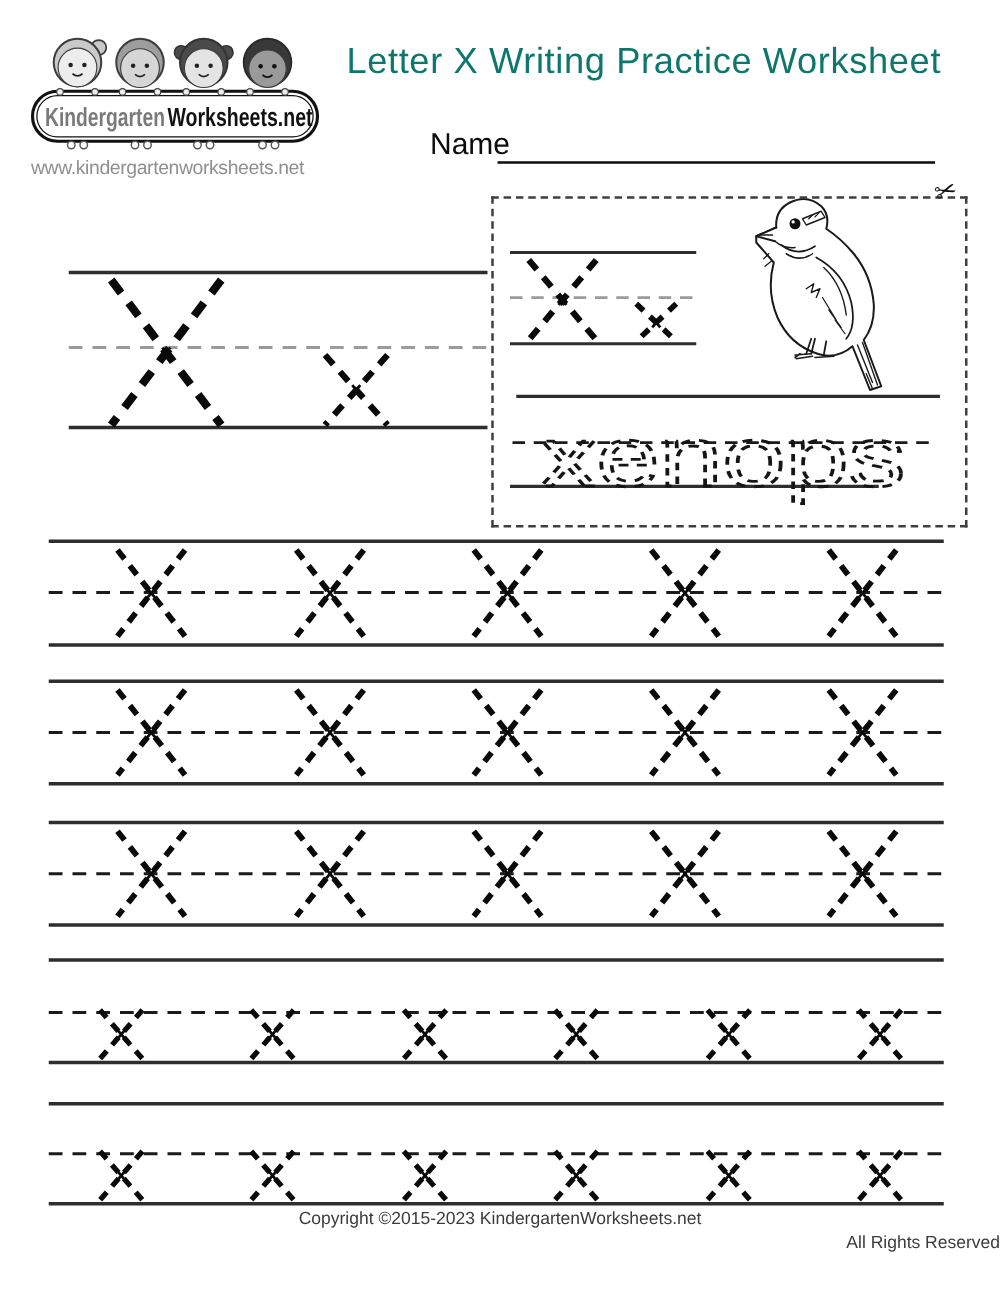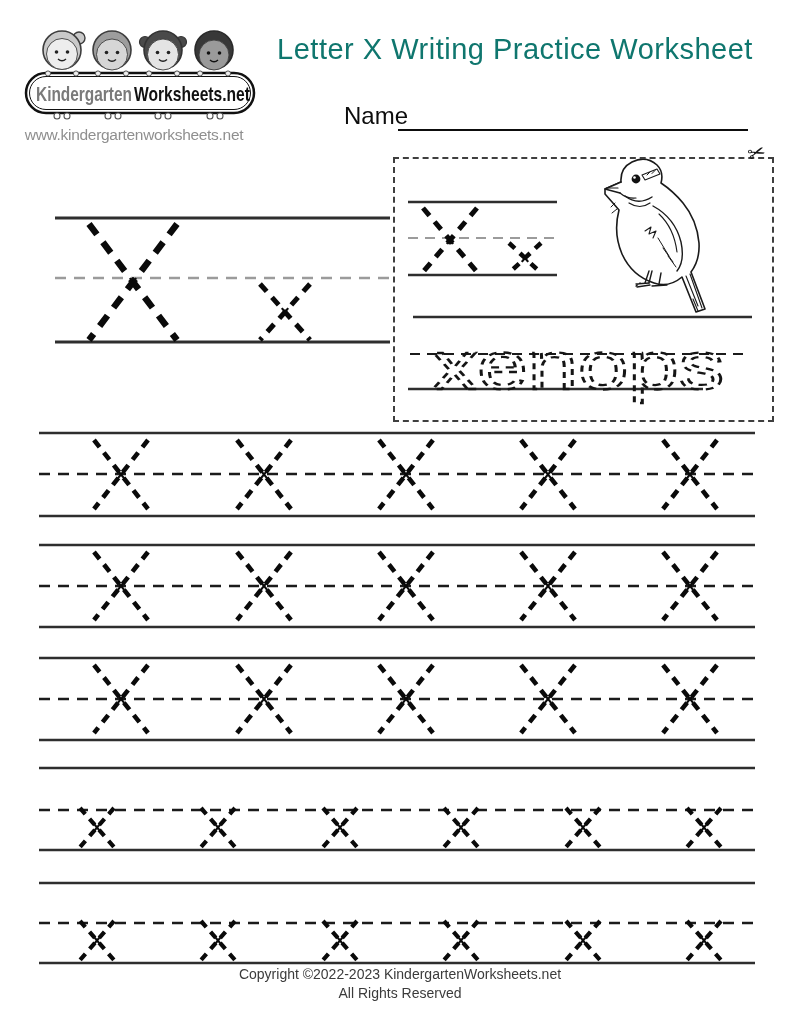--- a/index.html
+++ b/index.html
@@ -17,21 +17,21 @@
   .logo-wrap{left:10px;top:14px;width:250px;height:132px;z-index:3;}
   .logo-url{position:absolute;left:2px;top:112px;width:244px;text-align:center;
             font-size:15.5px;letter-spacing:-0.3px;color:#8f8f8f;}
   
   .example-card{left:393px;top:157px;width:377px;height:261px;
                 border:2.2px dashed #3f3f3f;z-index:2;pointer-events:none;}
   .scissors{left:748px;top:141px;font-size:21px;color:#111;z-index:4;
             transform:rotate(-18deg);}
   
   .footer-copy{left:0;top:966px;width:800px;text-align:center;font-size:14px;color:#3b3b3b;z-index:3;}
-  .footer-rights{left:0;top:985px;width:800px;text-align:center;font-size:14px;color:#3b3b3b;z-index:3;}
+  .footer-rights{left:0;top:985px;width:800px;text-align:right;font-size:14px;color:#3b3b3b;z-index:3;}
   .trace-text{font-family:"Liberation Sans", sans-serif;}
 </style>
 </head>
 <body>
 
 <div class="page">
 
   <svg id="canvas" width="800" height="1035" viewBox="0 0 800 1035">
     <g id="sample-area">
         <line x1="55" y1="218" x2="390" y2="218" stroke="#2e2e2e" stroke-width="2.8" stroke-linecap="butt"></line>
@@ -287,15 +287,15 @@
     <div class="logo-url">www.kindergartenworksheets.net</div>
   </div>
 
   <div class="abs title">Letter X Writing Practice Worksheet</div>
   <div class="abs name-label">Name</div>
   <div class="abs name-line"></div>
 
   <div class="abs example-card"></div>
   <div class="abs scissors">✂</div>
 
-  <div class="abs footer-copy">Copyright ©2022-2023 KindergartenWorksheets.net</div>
+  <div class="abs footer-copy">Copyright ©2015-2023 KindergartenWorksheets.net</div>
   <div class="abs footer-rights">All Rights Reserved</div>
 </div>
 
 </body></html>

